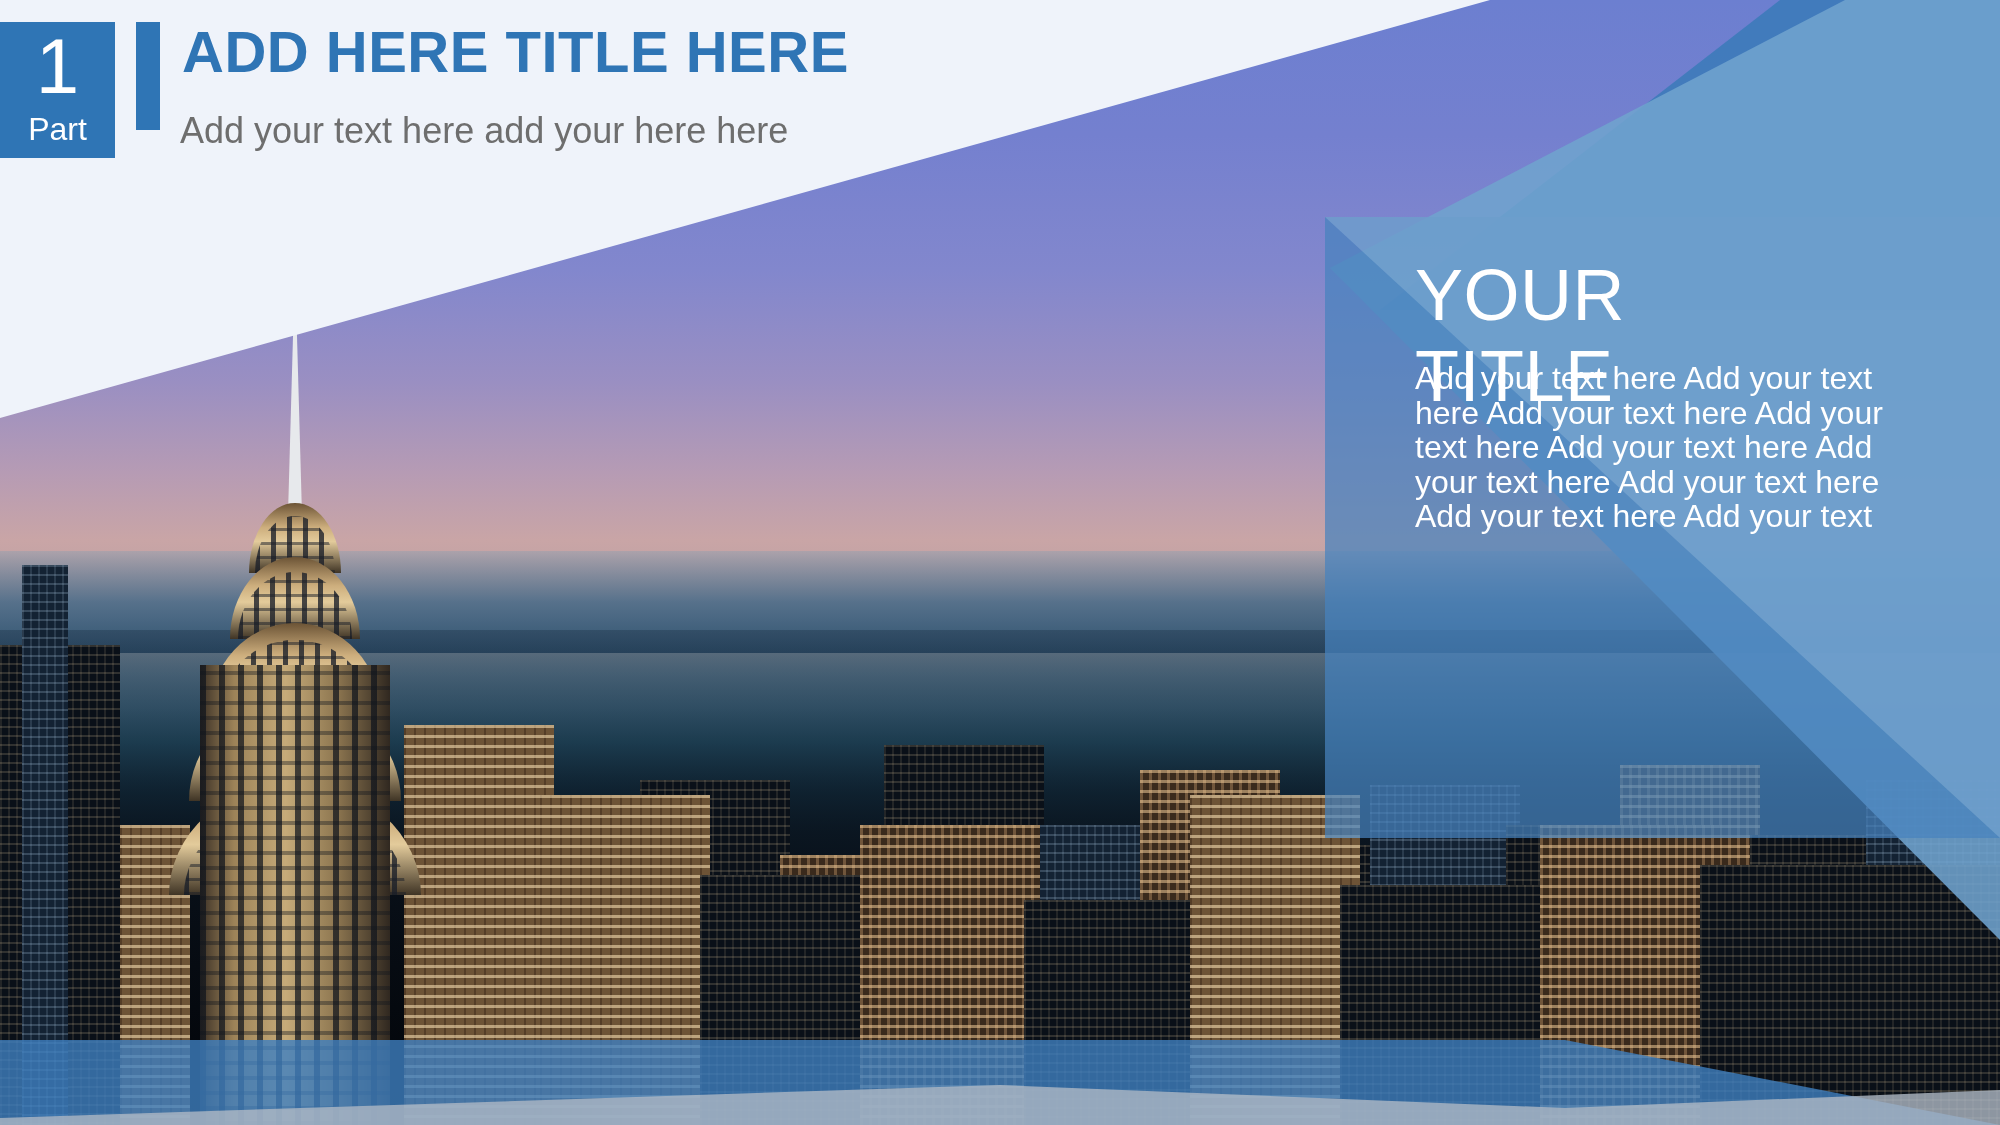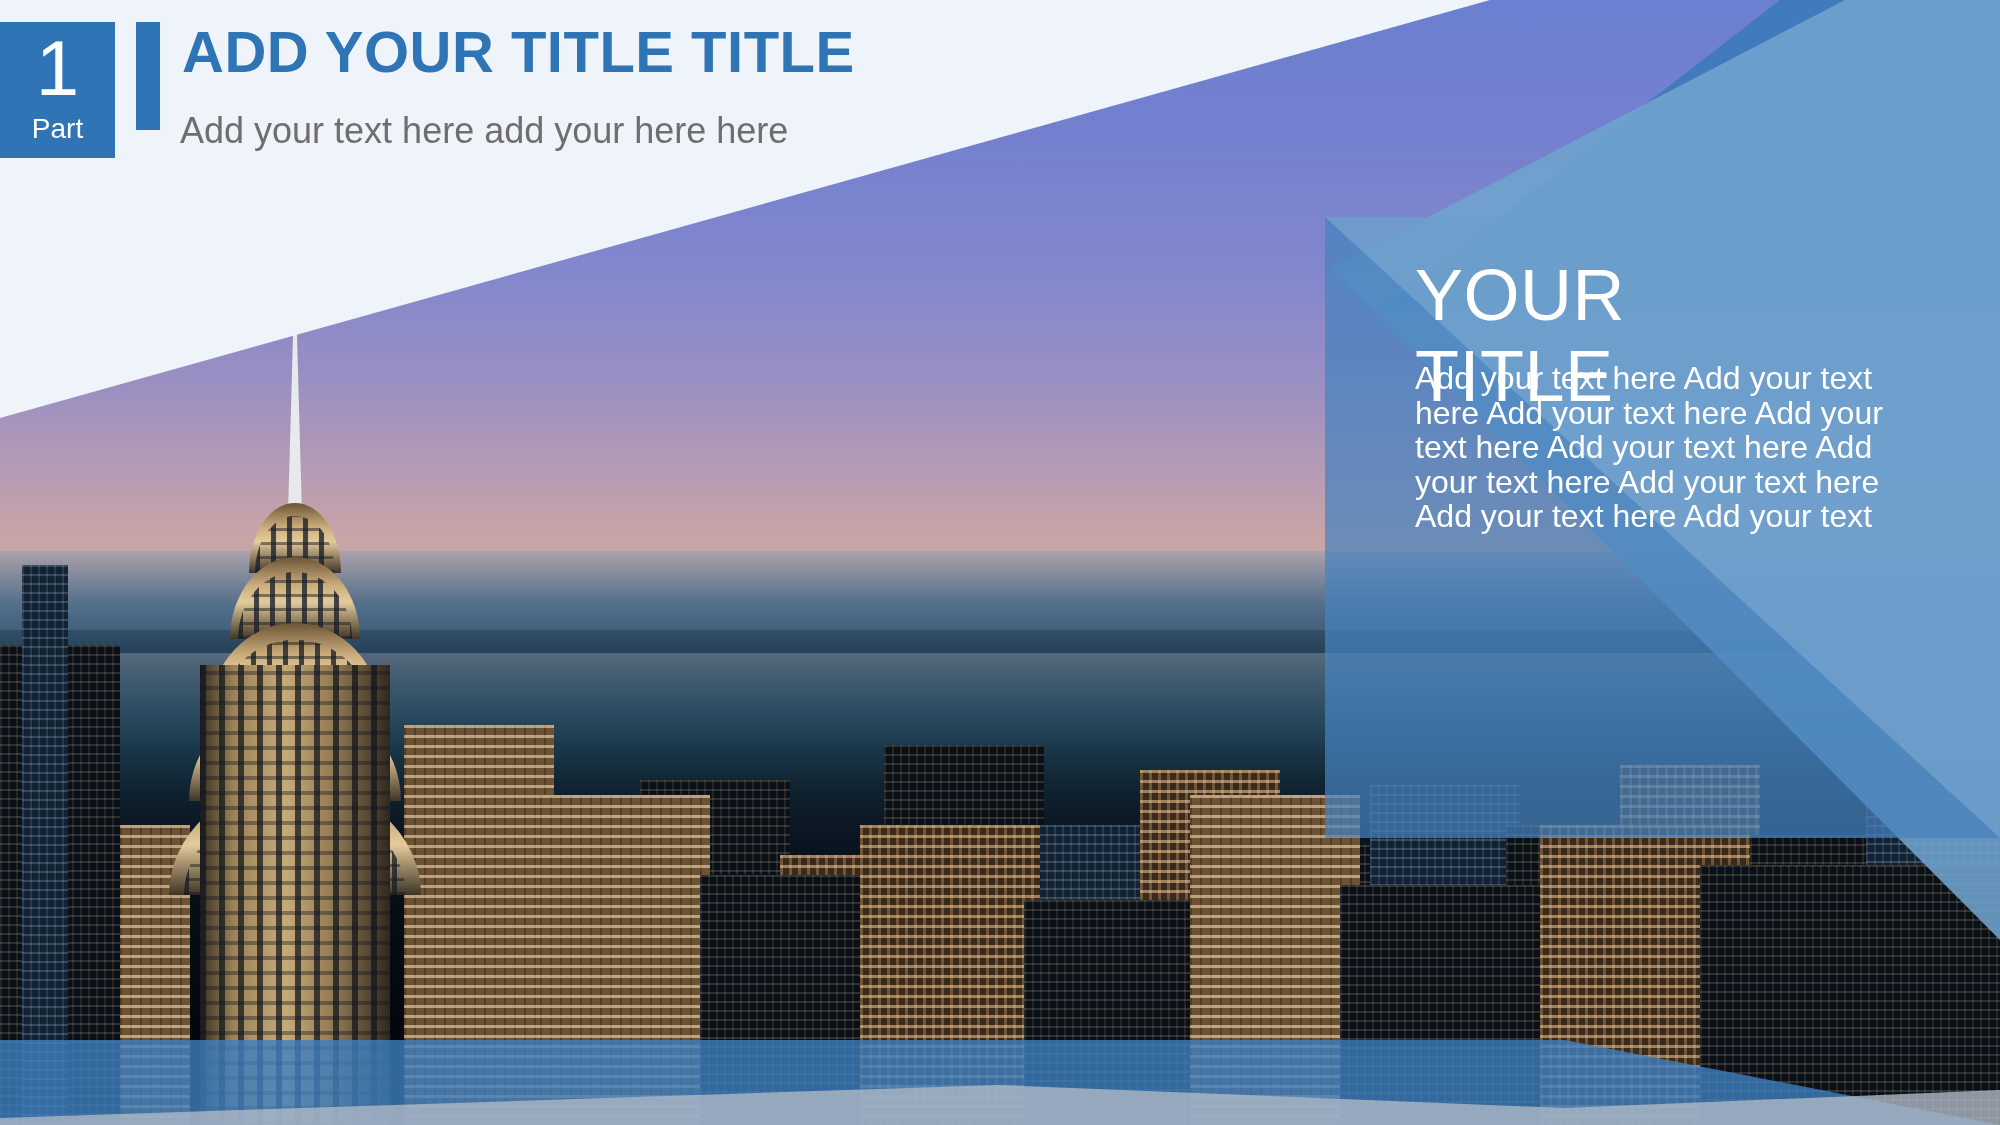--- a/index.html
+++ b/index.html
@@ -184,21 +184,21 @@
 
   
   .part-badge{
     position:absolute;left:0;top:22px;width:115px;height:136px;
     background:#2F75B5;
     color:#fff;
     display:flex;flex-direction:column;align-items:center;justify-content:center;
     line-height:1;
   }
   .part-badge .num{font-size:78px;font-weight:300;margin-top:-8px;}
-  .part-badge .lbl{font-size:28px;font-weight:400;margin-top:8px;}
+  .part-badge .lbl{font-size:32px;font-weight:400;margin-top:8px;}
 
   .tick{
     position:absolute;left:136px;top:22px;width:24px;height:108px;background:#2F75B5;
   }
 
   .head-title{
     position:absolute;left:182px;top:22px;
     width:760px;
     font-size:58px;font-weight:bold;line-height:1.02;
     color:#2F75B5;
@@ -307,19 +307,19 @@
     <h2 class="panel-title">YOUR TITLE</h2>
     <p class="panel-body">Add your text here Add your text here Add your text here Add your text here Add your text here Add your text here Add your text here Add your text here Add your text</p>
   </div>
 
   <div class="part-badge">
     <span class="num">1</span>
     <span class="lbl">Part</span>
   </div>
   <div class="tick"></div>
 
-  <h1 class="head-title">ADD YOUR TITLE TITLE</h1>
+  <h1 class="head-title">ADD HERE TITLE HERE</h1>
   <p class="head-sub">Add your text here add your here here</p>
 
   <div class="bot-blue"></div>
   <div class="bot-gray2"></div>
 
 </div>
 
 </body></html>

